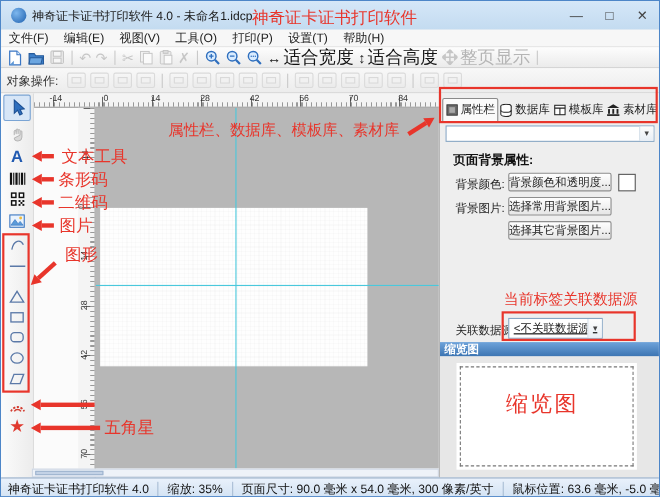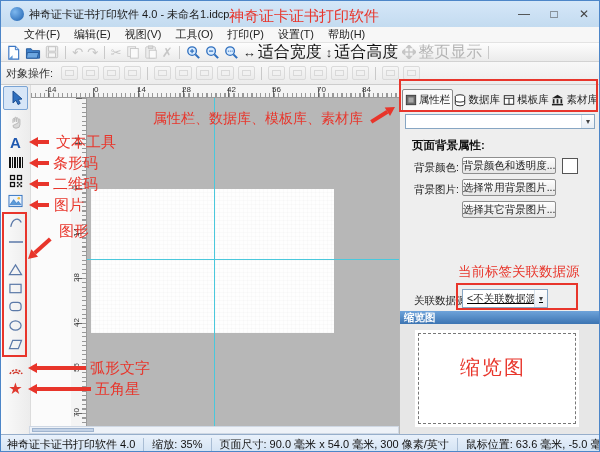--- a/index.html
+++ b/index.html
@@ -7,21 +7,21 @@
   .screen{position:relative;width:600px;height:452px;background:#f0f0f0;border:1px solid #4d86c8;overflow:hidden;}
 
   
   .titlebar{position:absolute;left:0;top:0;width:100%;height:26px;background:linear-gradient(#d5e7f8,#c3dbf0);display:flex;align-items:center;padding:0 4px;}
   .appicon{width:14px;height:14px;border-radius:50%;background:radial-gradient(circle at 35% 35%,#7db7ee,#1c5fae);margin:0 5px;flex:none;}
   .titletext{font-size:11px;color:#1a1a1a;white-space:nowrap;}
   .wctrl{position:absolute;top:0;height:26px;width:30px;display:flex;align-items:center;justify-content:center;font-size:12px;color:#444;}
   .wmin{right:60px}.wmax{right:30px}.wclose{right:0}
 
   
-  .menubar{position:absolute;left:0;top:26px;width:100%;height:16px;background:#f7f7f7;border-bottom:1px solid #e3e3e3;display:flex;align-items:center;padding-left:16px;}
+  .menubar{position:absolute;left:0;top:26px;width:100%;height:16px;background:#f7f7f7;border-bottom:1px solid #e3e3e3;display:flex;align-items:center;padding-left:0;}
   .menubar span{font-size:11px;color:#222;padding:0 7px;}
 
   
   .toolbar1{position:absolute;left:0;top:42px;width:100%;height:19px;background:linear-gradient(#fdfdfd,#ebebeb);border-bottom:1px solid #d2d2d2;display:flex;align-items:center;padding-left:3px;}
   .tb{display:flex;align-items:center;justify-content:center;height:17px;padding:0 2px;flex:none;}
   .tb svg{display:block;}
   .tbsep{width:1px;height:13px;background:#c9c9c9;margin:0 4px;flex:none;}
   .tblabel{font-size:16px;color:#111;margin-left:2px;white-space:nowrap;}
   .tblabel.dis{color:#b5b5b5;}
   .gglyph{font-size:13px;color:#c6c6c6;line-height:15px;}
@@ -474,21 +474,20 @@
       <i class="sh"></i>
     </div>
 
   <div class="ann anntxt" style="left:58px;top:221px;">图形</div>
   <div class="ann arrowL" style="left:27px;top:252px;width:30px;transform:rotate(-42deg);transform-origin:left center;">
       <i class="hd"></i>
       <i class="sh"></i>
     </div>
 
 
-  <div class="ann anntxt" style="left:89px;top:358px;">弧形文字</div>
   <div class="ann arrowL" style="left:27px;top:361px;width:58px;">
       <i class="hd"></i>
       <i class="sh"></i>
     </div>
 
   <div class="ann anntxt" style="left:94px;top:379px;">五角星</div>
   <div class="ann arrowL" style="left:27px;top:382px;width:63px;">
       <i class="hd"></i>
       <i class="sh"></i>
     </div>

